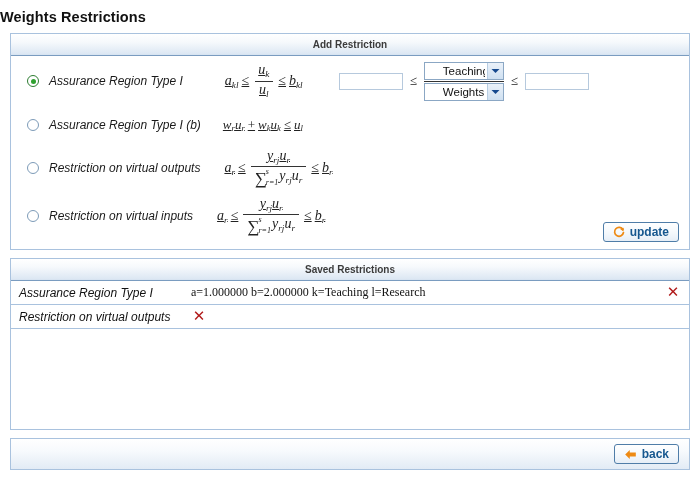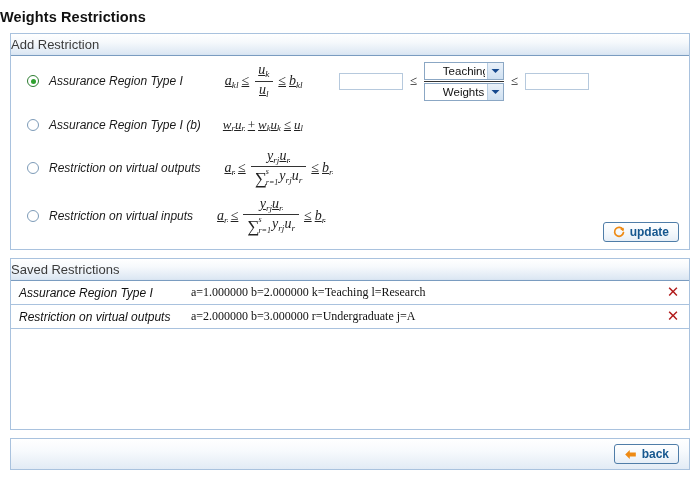--- a/index.html
+++ b/index.html
@@ -28,22 +28,23 @@
   
   .panel {
     margin: 0 10px 8px 10px;
     border: 1px solid #a9c2de;
     background: #ffffff;
     box-sizing: border-box;
   }
   .panel-header {
     height: 21px;
     line-height: 21px;
-    font-size: 13px;
-    font-weight: normal;
+    text-align: center;
+    font-size: 10px;
+    font-weight: bold;
     color: #3b3b3b;
     background: linear-gradient(to bottom, #ffffff 0%, #f6f9fc 38%, #dce7f3 96%, #d2e0ef 100%);
     border-bottom: 1px solid #7a9cc0;
   }
   .panel-body {
     background: #ffffff;
   }
 
   
   .opt-row {
@@ -422,21 +423,20 @@
   <div class="panel-body">
 
     <div class="saved-row">
       <div class="saved-type">Assurance Region Type I</div>
       <div class="saved-params">a=1.000000 b=2.000000 k=Teaching l=Research</div>
       <div class="del-x">✕</div>
     </div>
 
     <div class="saved-row">
       <div class="saved-type">Restriction on virtual outputs</div>
-      <div class="saved-params">a=2.000000 b=3.000000 r=Undergraduate j=A</div>
       <div class="del-x">✕</div>
     </div>
 
   </div>
 </div>
 
 <div class="panel" id="panel-footer">
   <div class="footer-body">
     <div class="btn">
       <span>

